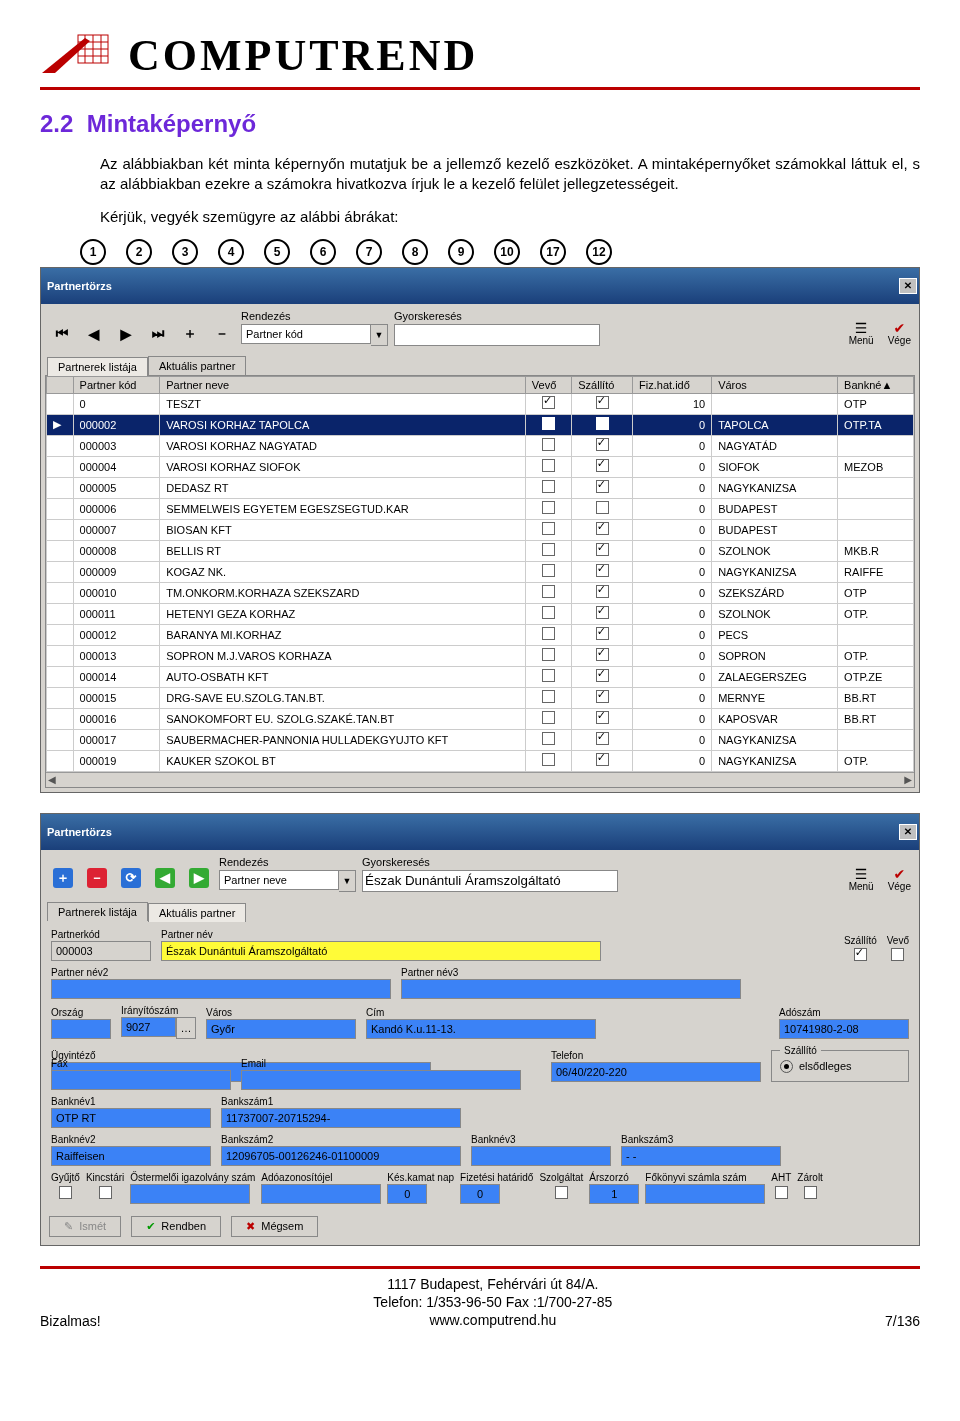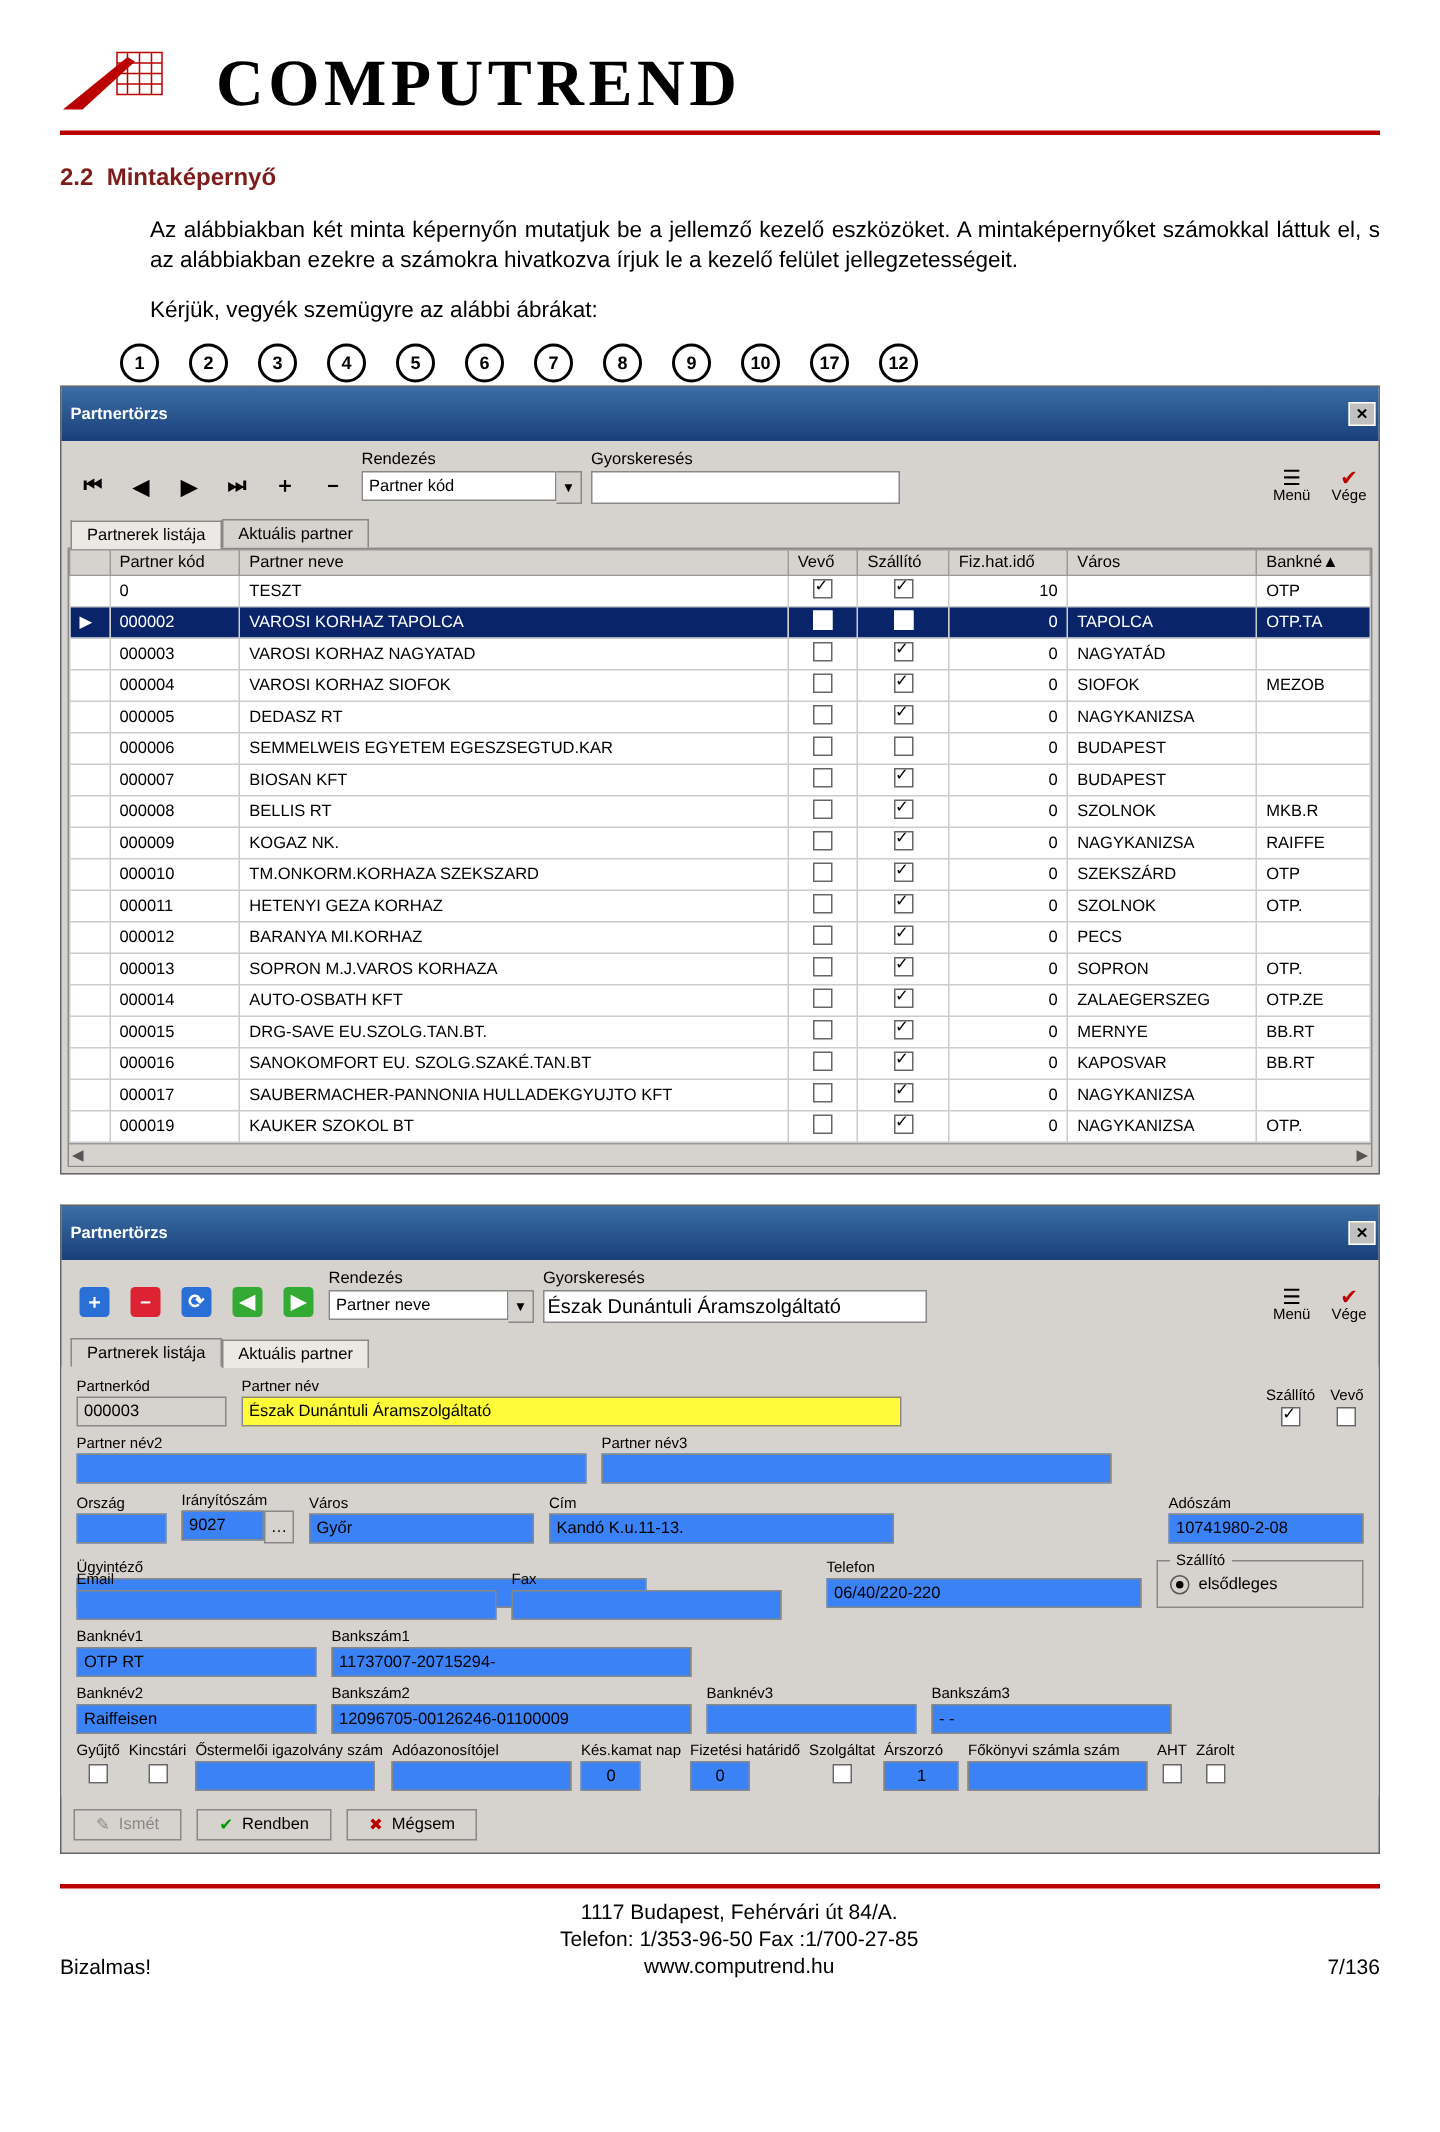--- a/index.html
+++ b/index.html
@@ -1,22 +1,22 @@
 <!DOCTYPE html>
 <html><head>
 <meta charset="utf-8">
 <style>
   body{margin:0;background:#fff;font-family:Arial,Helvetica,sans-serif;font-size:13px;color:#000;width:960px;}
   .page{padding:30px 40px 10px 40px;}
-  .logo-row{display:flex;align-items:center;gap:24px;margin-bottom:6px;}
+  .logo-row{display:flex;align-items:center;gap:8px;margin-bottom:6px;}
   .logo-mark{width:80px;height:45px;position:relative;}
   .logo-mark svg{width:100%;height:100%;}
   .logo-text{font-family:Georgia,'Times New Roman',serif;font-weight:900;font-size:44px;letter-spacing:3px;}
   .red-rule{height:3px;background:#b00;margin-bottom:20px;}
-  h2.sec{color:#7f1d1d;font-size:16px;font-weight:bold;margin:0 0 16px 0;}
+  h2.sec{color:#6d28d9;font-size:24px;font-weight:bold;margin:0 0 16px 0;}
   p.body{font-size:15px;line-height:1.35;margin:0 0 12px 0;text-align:justify;}
   .callouts{display:flex;gap:20px;margin:6px 0 2px 40px;font-size:18px;font-weight:bold;}
   .callouts span{width:22px;height:22px;border:2px solid #000;border-radius:50%;display:inline-flex;align-items:center;justify-content:center;font-size:12px;background:#fff;}
   .window{border:1px solid #666;background:#d6d3ce;font-family:Tahoma,Arial,sans-serif;font-size:11px;margin-bottom:20px;}
   .titlebar{background:linear-gradient(#3a6ea5,#1a3f7a);color:#fff;display:flex;align-items:center;justify-content:space-between;height:36px;padding:0 2px 0 6px;font-weight:bold;}
   .titlebar .x{width:16px;height:14px;background:#c0c0c0;color:#000;border:1px solid #fff;display:flex;align-items:center;justify-content:center;font-size:10px;font-weight:bold;cursor:pointer;}
   .toolbar{display:flex;align-items:flex-end;gap:6px;padding:6px 8px;}
   .nav-btns{display:flex;gap:14px;align-items:center;padding:4px 4px;}
   .nav-btns .btn{width:18px;height:16px;display:flex;align-items:center;justify-content:center;font-size:14px;cursor:pointer;color:#000;font-weight:bold;}
   .tool-group{display:flex;flex-direction:column;gap:2px;}
@@ -467,26 +467,26 @@
         <fieldset class="side" style="width:120px;margin-left:auto">
           <legend>Szállító</legend>
           <div class="radio-row">
               <span class="dot on"></span>
               <span>elsődleges</span>
             </div>
         </fieldset>
       </div>
       <div class="form-row" style="margin-top:-30px">
         <div class="fld">
+            <label>Fax</label>
+            <input style="width: 170px;" value="">
+          </div>
+        <div class="fld">
             <label>Email</label>
             <input style="width: 270px;" value="">
-          </div>
-        <div class="fld">
-            <label>Fax</label>
-            <input style="width: 170px;" value="">
           </div>
       </div>
       <div class="form-row">
         <div class="fld">
             <label>Banknév1</label>
             <input style="width: 150px;" value="OTP RT">
           </div>
         <div class="fld">
             <label>Bankszám1</label>
             <input style="width: 230px;" value="11737007-20715294-">

